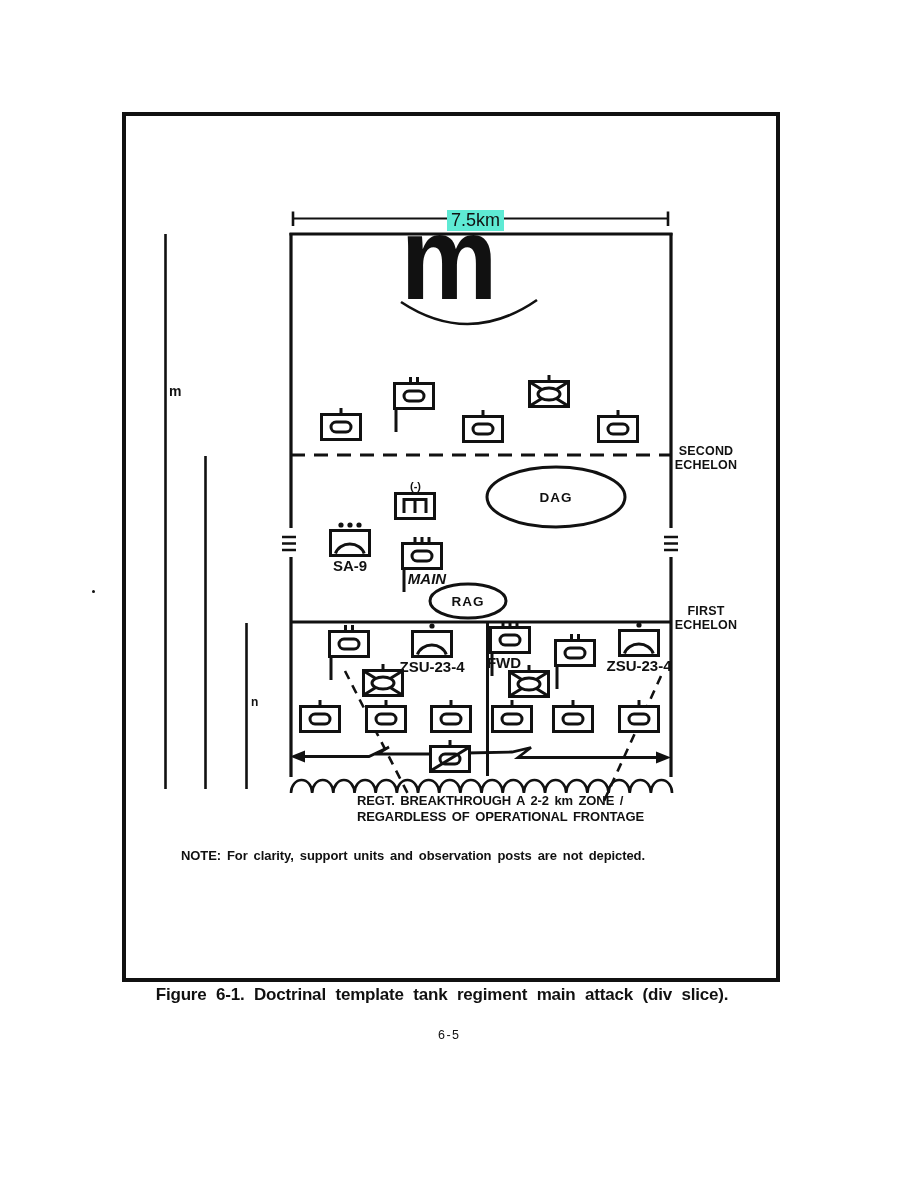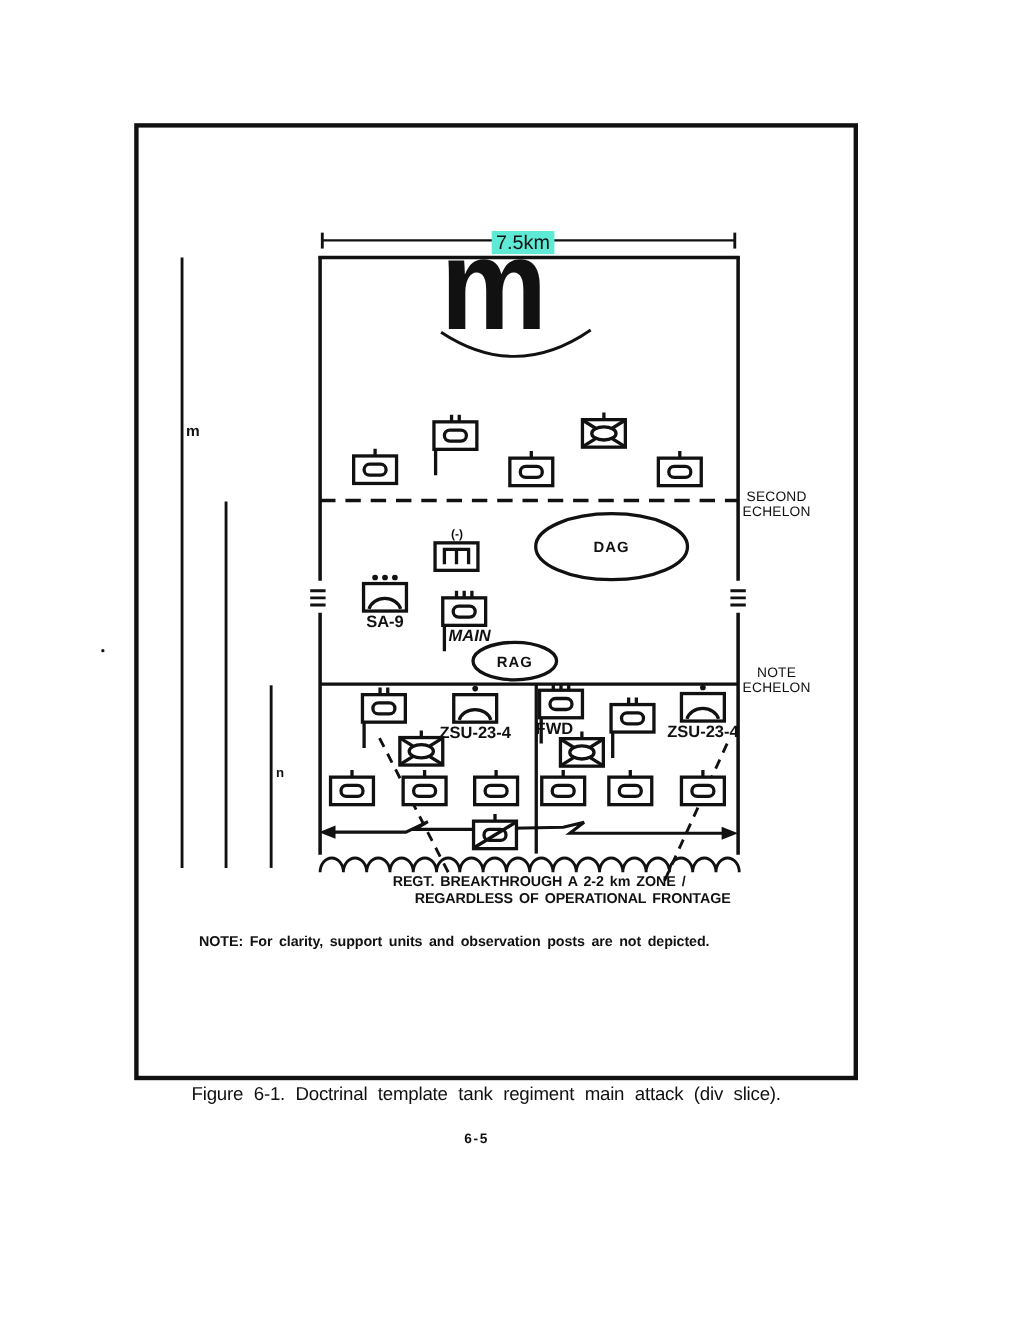--- a/index.html
+++ b/index.html
@@ -12,29 +12,29 @@
   #overlay path,#overlay line{stroke:#111;fill:none;}
   .unit{position:absolute;width:48px;height:64px;}
   .usym rect,.usym line,.usym path,.usym ellipse{stroke:#111;stroke-width:3;}
   .unit-label{position:absolute;width:80px;text-align:center;font-weight:700;
        font-size:15px;letter-spacing:0px;color:#111;white-space:nowrap;}
   .unit-mod{position:absolute;font-weight:700;font-size:11px;color:#111;}
   .ellipse-box{position:absolute;}
   .ellipse-box ellipse{stroke:#111;stroke-width:3;fill:#fff;}
   .ellipse-box text{font-weight:700;fill:#111;letter-spacing:1px;
        font-family:"Liberation Sans",sans-serif;}
-  .echelon{font-weight:400;font-size:12.5px;line-height:14px;text-align:center;
+  .echelon{font-weight:700;font-size:12.5px;line-height:14px;text-align:center;
        letter-spacing:0.2px;}
   #dim-label{font-weight:400;font-size:18px;background:#5eead4;padding:0 4px;}
   #big-m{font-family:"Liberation Sans",sans-serif;}
   #note-text{font-weight:700;font-size:13px;word-spacing:2.5px;letter-spacing:-0.1px;margin-left:36px;}
   .bk-text{font-weight:700;font-size:13px;word-spacing:2px;letter-spacing:-0.1px;}
-  #caption{font-weight:400;font-size:17px;word-spacing:5px;letter-spacing:-0.2px;
+  #caption{font-weight:700;font-size:17px;word-spacing:5px;letter-spacing:-0.2px;
        text-align:center;}
-  #page-num{font-weight:700;font-size:12.5px;letter-spacing:1.5px;}
+  #page-num{font-weight:400;font-size:12.5px;letter-spacing:1.5px;margin-left:16px;}
   .small-margin-label{font-weight:700;color:#111;}
 </style>
 </head>
 <body>
 
 <div id="page-border"></div>
 
 <div class="abs" style="left:92px;top:590px;width:3px;height:3px;background:#111;border-radius:50%;"></div>
 
 <svg id="overlay" xmlns="http://www.w3.org/2000/svg" width="920" height="1199">
@@ -77,21 +77,21 @@
 <div id="dim-label" class="abs" style="left:447px;top:210px;">7.5km</div>
 
 <div class="abs small-margin-label" style="left:169px;top:383px;font-size:14px;">m</div>
 <div class="abs small-margin-label" style="left:251px;top:695px;font-size:12px;">n</div>
 
 <div class="abs echelon" style="left:674px;top:444px;width:64px;">
   <div>SECOND</div>
   <div>ECHELON</div>
 </div>
 <div class="abs echelon" style="left:674px;top:604px;width:64px;">
-  <div>NOTE</div>
+  <div>FIRST</div>
   <div>ECHELON</div>
 </div>
 
 <div id="ellipses">
     <div class="ellipse-box" style="left: 482px; top: 462px;"><svg width="148" height="70" viewBox="0 0 148 70">
     <ellipse cx="74" cy="35" rx="69" ry="30"></ellipse>
     <text x="74" y="40" text-anchor="middle" font-size="13.5">DAG</text>
       </svg></div>
     <div class="ellipse-box" style="left: 425px; top: 579px;"><svg width="86" height="44" viewBox="0 0 86 44">
     <ellipse cx="43" cy="22" rx="38" ry="17"></ellipse>
@@ -231,18 +231,18 @@
       </svg></div>
     <div class="unit" style="left: 426px; top: 735px;"><svg class="usym" width="48" height="64" viewBox="0 0 48 64">
         <line x1="24" y1="5" x2="24" y2="11" stroke-width="2.4"></line>
         <rect x="4.5" y="11.5" width="39" height="25" fill="#fff"></rect>
         <rect x="14" y="19" width="20" height="10" rx="5" ry="5" fill="none"></rect>
         <line x1="6" y1="35" x2="42" y2="13"></line>
       </svg></div>
   </div>
 
 <div class="abs bk-text" style="left:357px;top:793px;">REGT. BREAKTHROUGH   A 2-2 km ZONE /</div>
-<div class="abs bk-text" style="left:357px;top:809px;margin-left:20px;">REGARDLESS OF  OPERATIONAL FRONTAGE</div>
+<div class="abs bk-text" style="left:357px;top:809px;">REGARDLESS OF  OPERATIONAL FRONTAGE</div>
 
 <div id="note-text" class="abs" style="left:145px;top:848px;">NOTE:  For clarity, support units and observation posts are not depicted.</div>
 
 <div id="caption" class="abs" style="left:122px;top:985px;width:640px;">Figure 6-1. Doctrinal template tank regiment main attack (div slice).</div>
 <div id="page-num" class="abs" style="left:422px;top:1028px;">6-5</div>
 
 </body></html>

